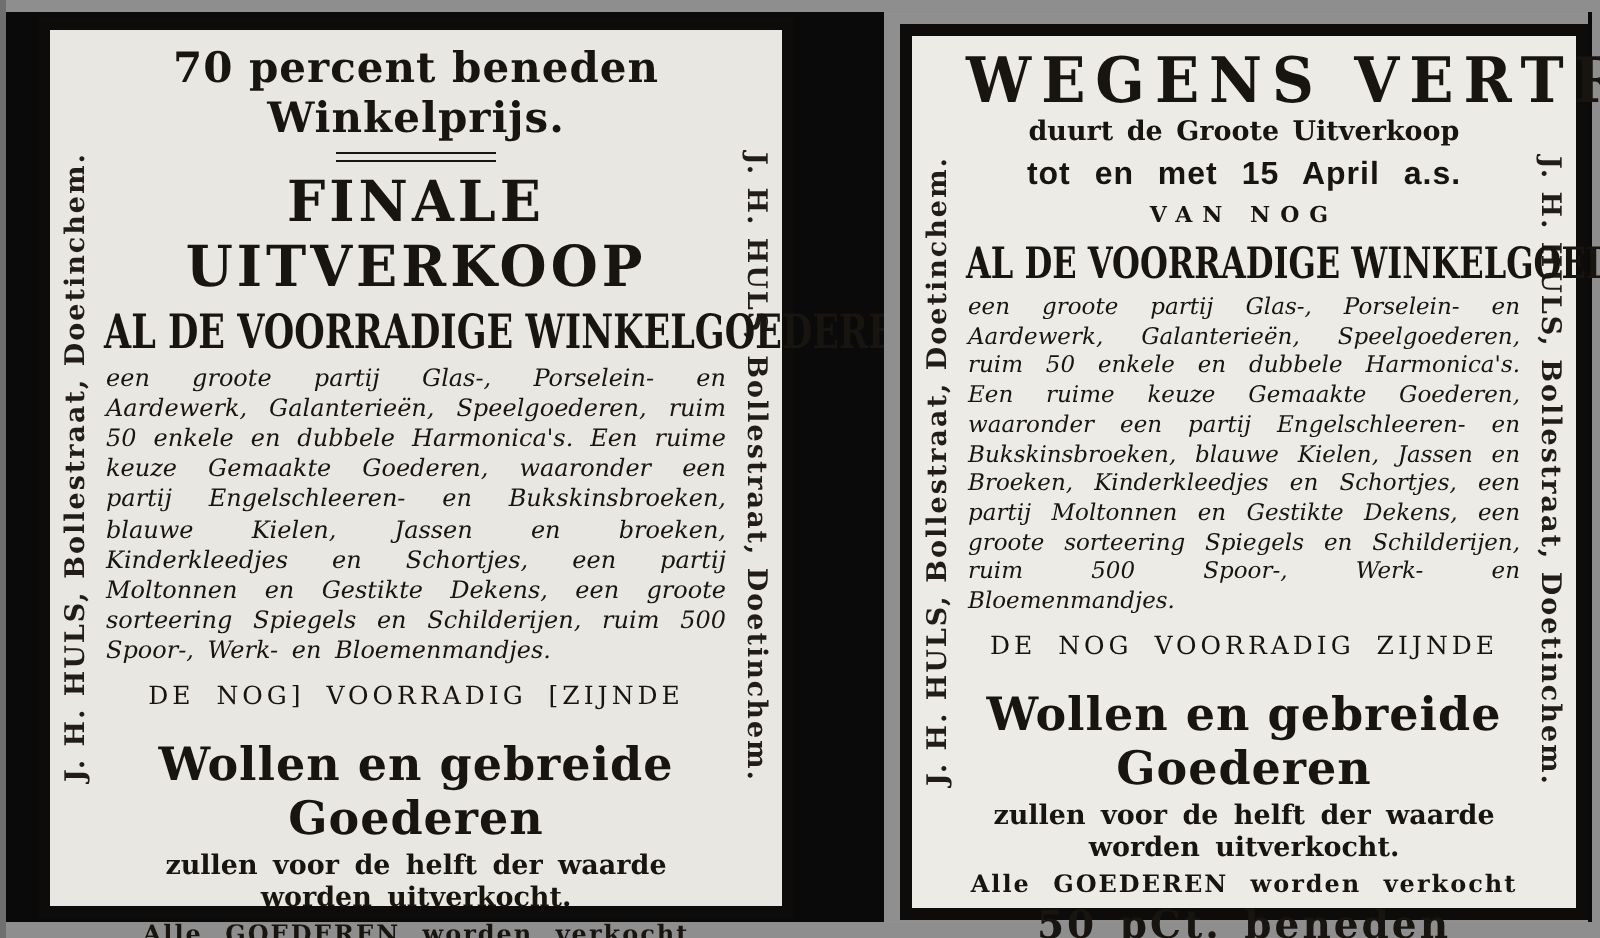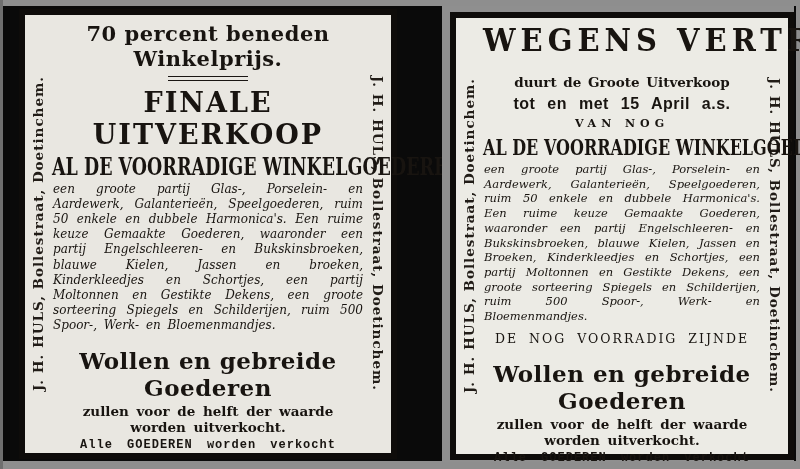--- a/index.html
+++ b/index.html
@@ -39,24 +39,24 @@
   .goods-head{font-weight:bold;font-size:17.5px;margin:8px 0 4px 0;transform:scaleY(1.35);letter-spacing:0px;white-space:nowrap;}
   .goods-head.sm{font-size:16px;}
   .body-text{
     font-style:italic;font-size:12px;line-height:1.26;text-align:justify;
     margin:5px 1px 0 1px;word-spacing:3px;font-weight:500;
   }
   .body-text.sm{font-size:11.5px;line-height:1.28;}
   .stock-line{font-weight:normal;font-size:12.5px;letter-spacing:2px;word-spacing:5px;margin-top:7px;}
   .wool-line{font-weight:bold;font-size:23px;margin-top:14px;letter-spacing:0.5px;}
   .half-line{font-weight:bold;font-size:13.5px;margin-top:2px;word-spacing:3px;}
-  .allgoods-line{font-weight:bold;font-size:12px;margin-top:3px;word-spacing:6px;letter-spacing:1px;font-family:Liberation Mono, monospace;}
+  .allgoods-line{font-weight:bold;font-size:12px;margin-top:3px;word-spacing:6px;letter-spacing:1px;}
   .price-line{font-weight:bold;font-size:19.5px;margin-top:2px;letter-spacing:1.5px;word-spacing:3px;}
   .tot-line{font-family:"Liberation Sans","DejaVu Sans",sans-serif;font-weight:bold;font-size:16px;word-spacing:7px;margin-top:5px;letter-spacing:0.5px;}
-  .duurt-line{font-weight:bold;font-size:13.5px;margin-top:17px;word-spacing:2px;}
+  .duurt-line{font-weight:bold;font-size:13.5px;margin-top:1px;word-spacing:2px;}
   .vannog-line{font-weight:bold;font-size:11px;letter-spacing:5px;margin-top:4px;}
   .headline-r{font-weight:bold;font-size:29px;letter-spacing:5px;margin-top:5px;transform:scaleY(1.08);white-space:nowrap;}
 </style>
 </head>
 <body>
 
 <div id="canvas">
 
   <div class="gray-strip" id="strip-top"></div>
   <div class="gray-strip" id="strip-bottom"></div>
@@ -69,20 +69,21 @@
     </div>
     <div class="side-col right">
       <span>J. H. HULS, Bollestraat, Doetinchem.</span>
     </div>
     <div class="main-col">
       <div class="big-line">70 percent beneden Winkelprijs.</div>
       <div class="double-rule"></div>
       <div class="headline-l">FINALE UITVERKOOP</div>
       <div class="goods-head">AL DE VOORRADIGE WINKELGOEDEREN ALS:</div>
       <div class="body-text">een groote partij Glas-, Porselein- en Aardewerk, Galanterieën, Speelgoederen, ruim 50 enkele en dubbele Harmonica's. Een ruime keuze Gemaakte Goederen, waaronder een partij Engelschleeren- en Bukskinsbroeken, blauwe Kielen, Jassen en broeken, Kinderkleedjes en Schortjes, een partij Moltonnen en Gestikte Dekens, een groote sorteering Spiegels en Schilderijen, ruim 500 Spoor-, Werk- en Bloemenmandjes.</div>
+      <div class="stock-line">DE NOG] VOORRADIG [ZIJNDE</div>
       <div class="wool-line">Wollen en gebreide Goederen</div>
       <div class="half-line">zullen voor de helft der waarde worden uitverkocht.</div>
       <div class="allgoods-line">Alle GOEDEREN worden verkocht</div>
 
     </div>
   </div>
 
   <div id="right-ad-gray"></div>
   <div class="ad" id="right-ad">
     <div class="side-col left">

